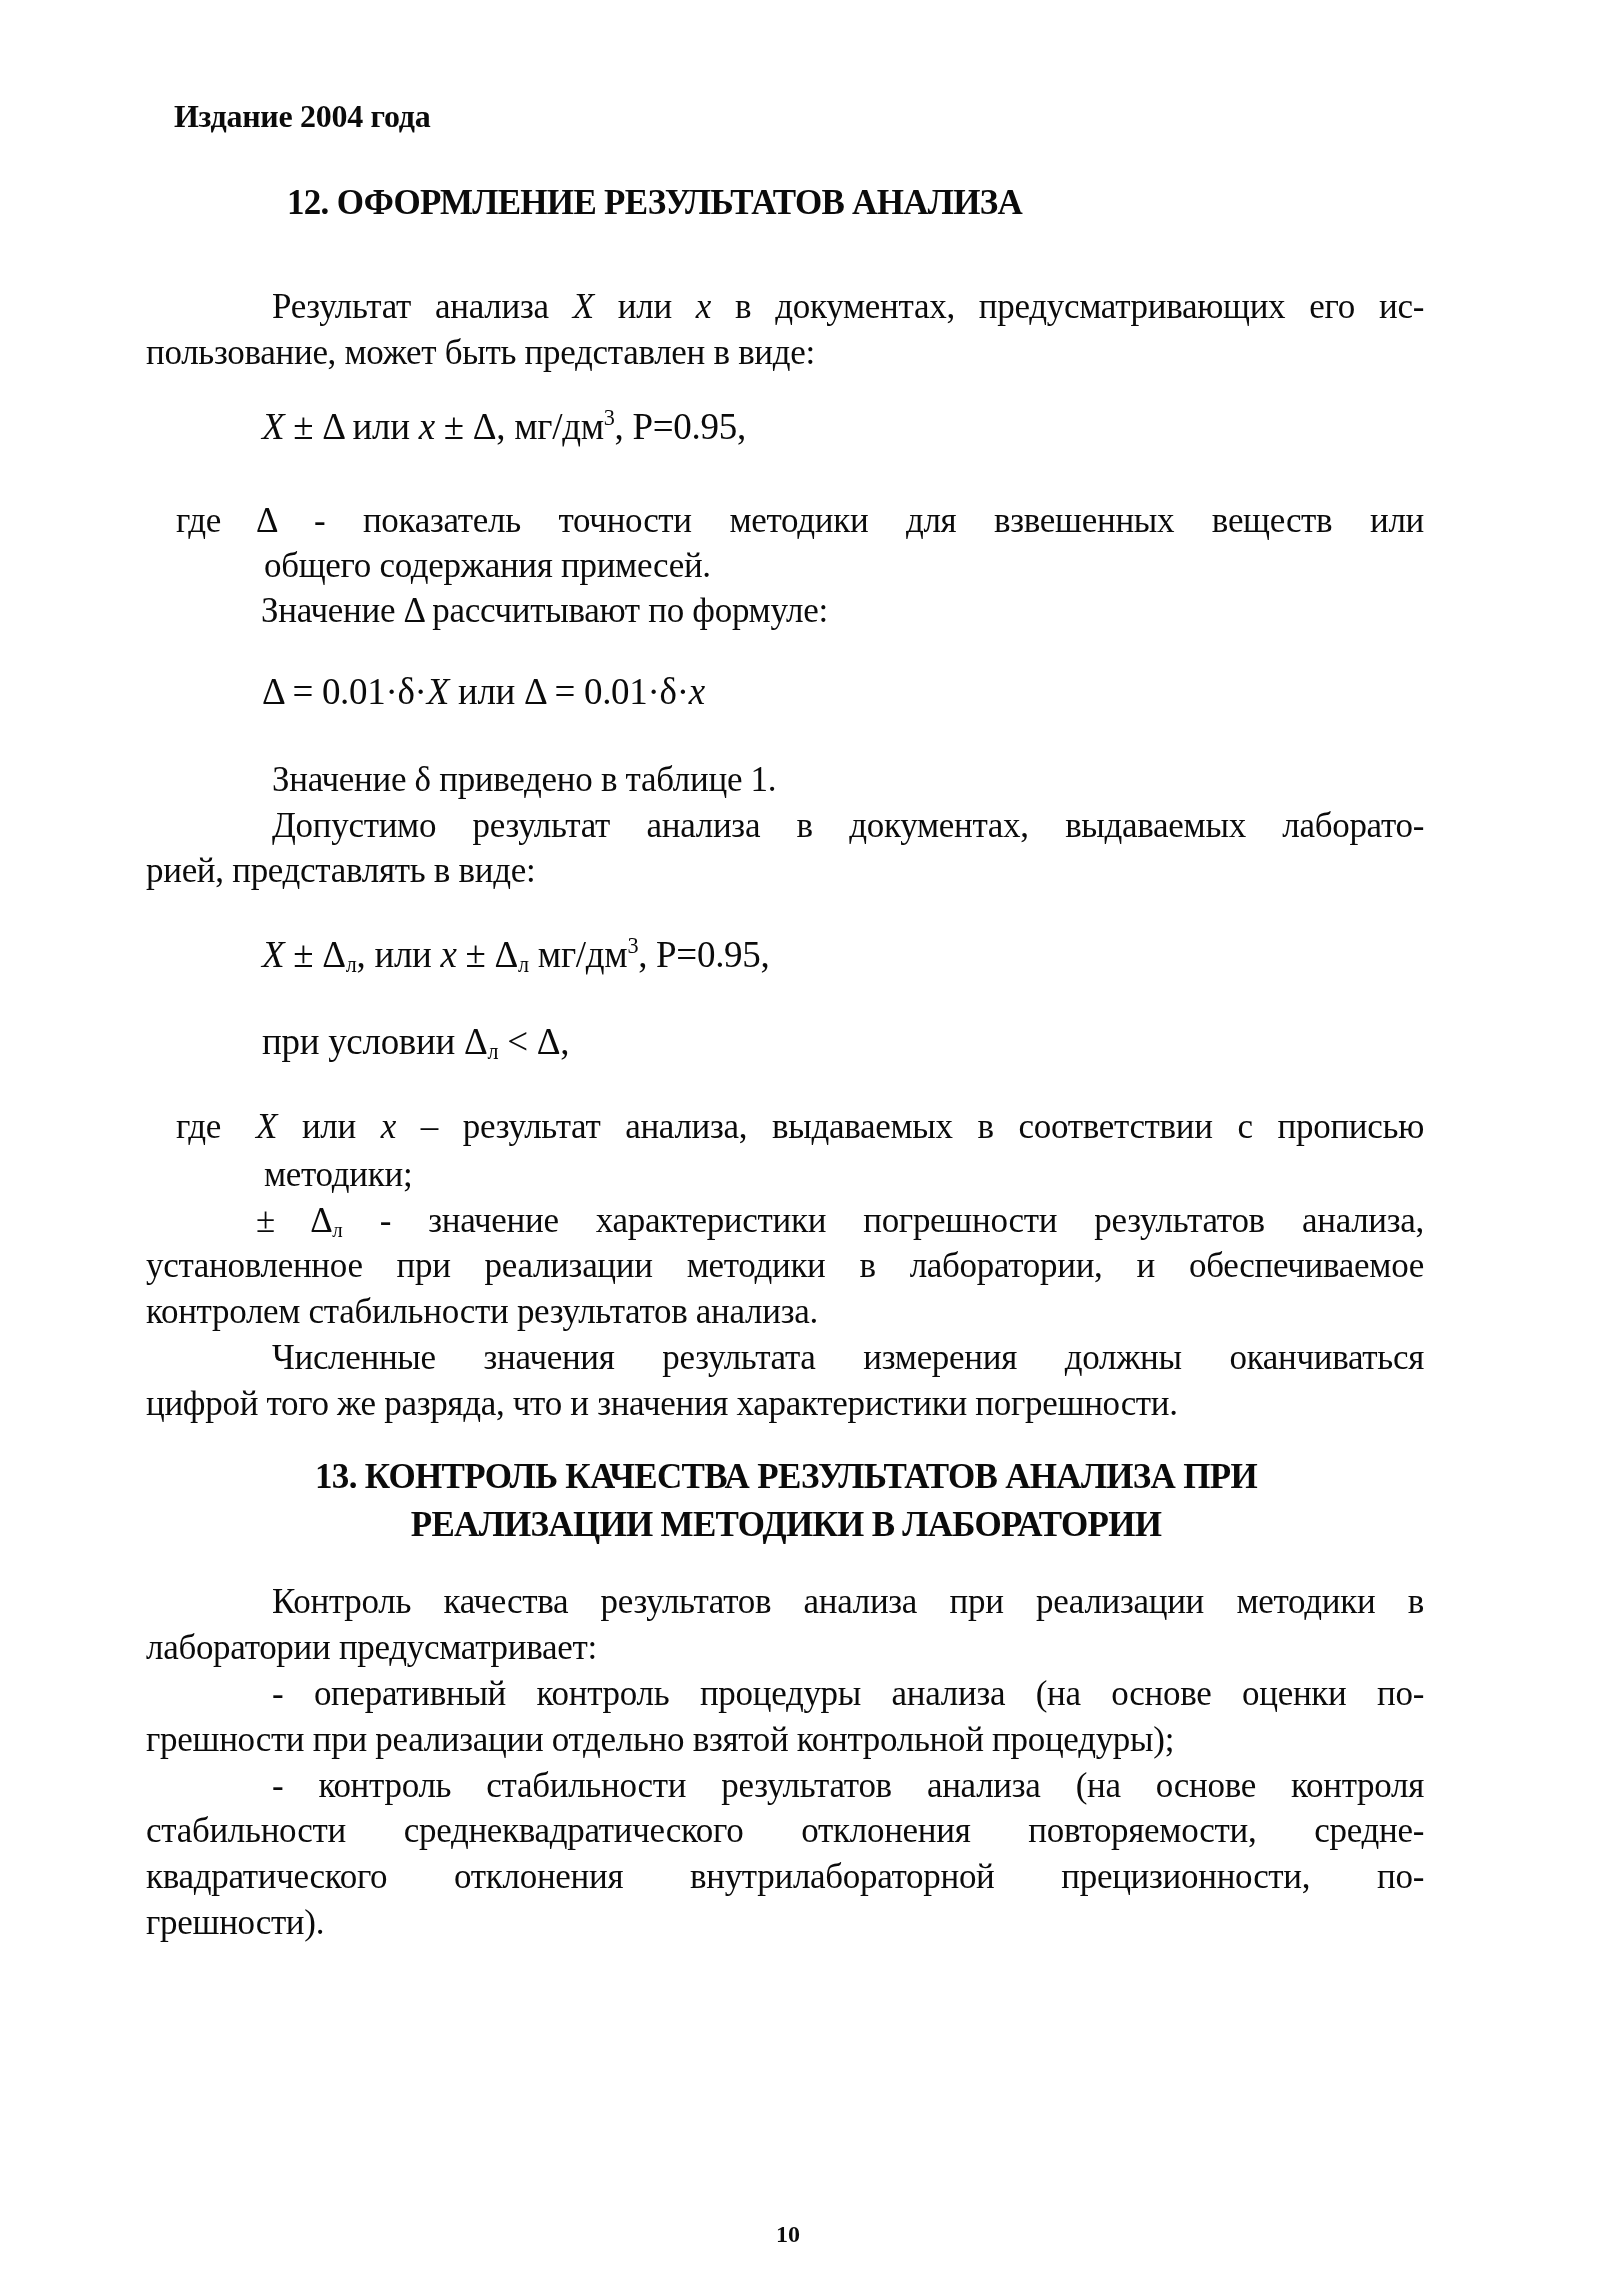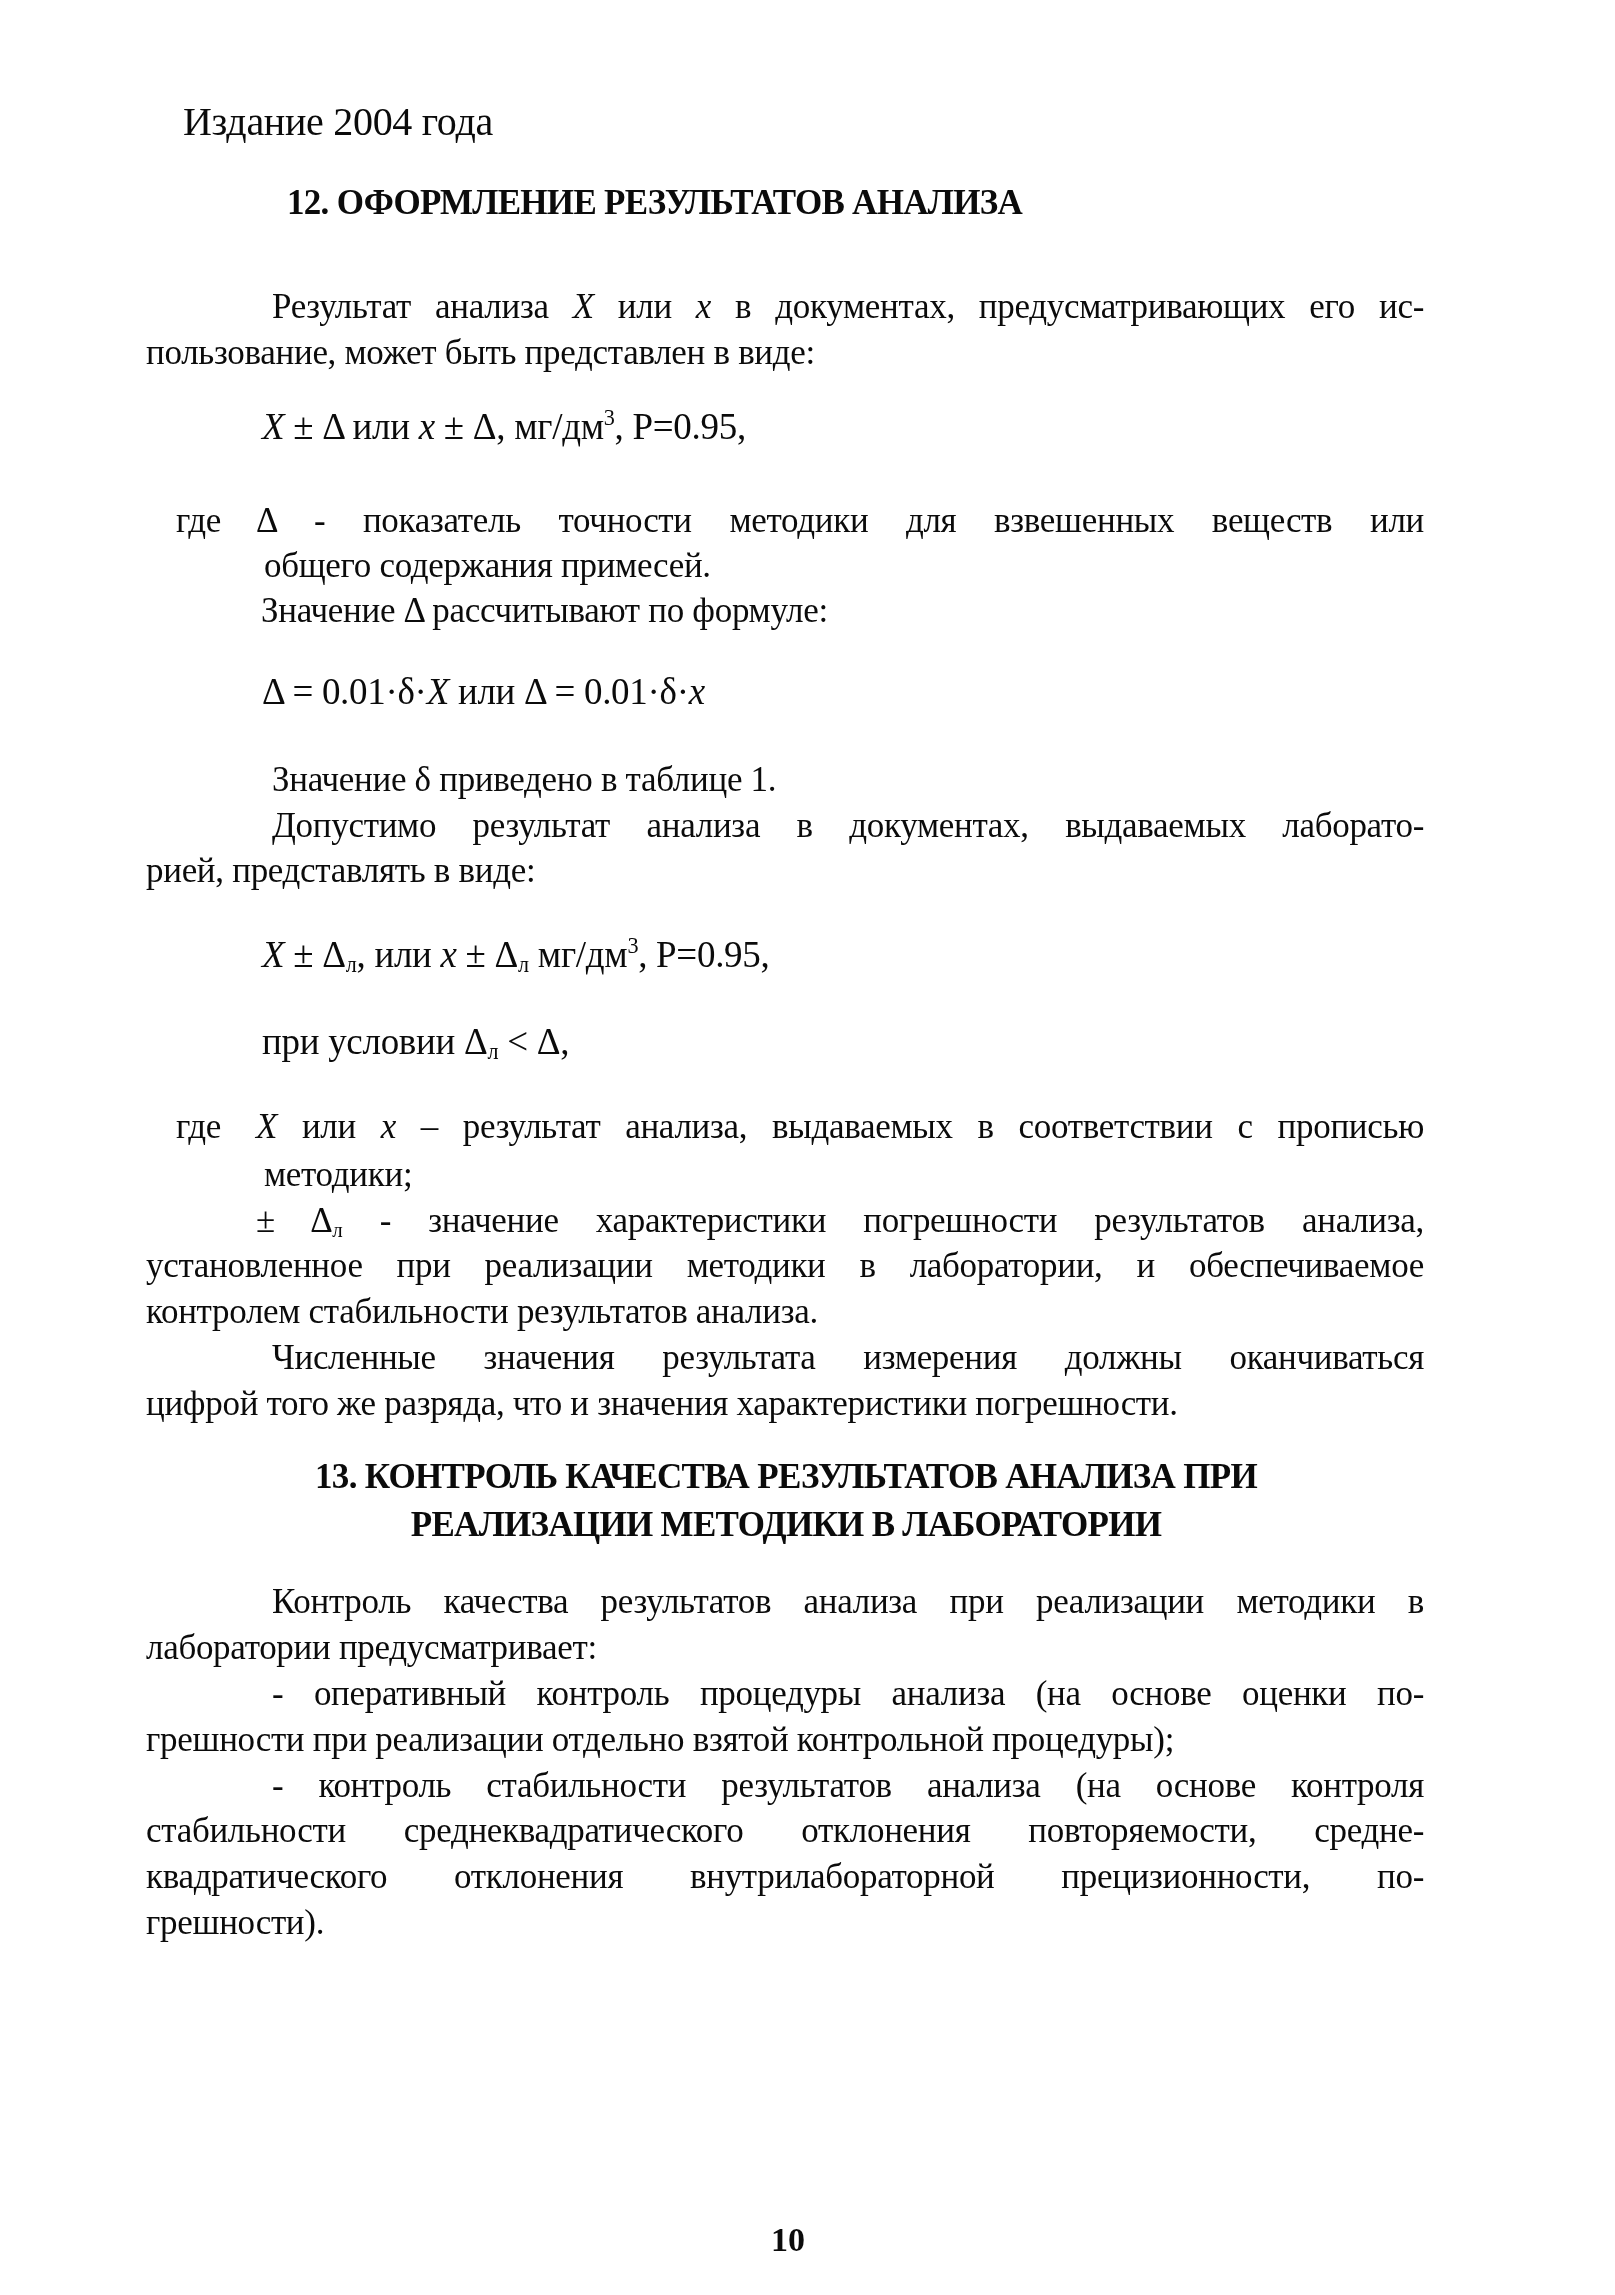--- a/index.html
+++ b/index.html
@@ -24,30 +24,30 @@
     text-align-last:justify;
   }
   .line.center{
     text-align:center;
   }
   .line.bold{font-weight:bold;letter-spacing:-0.7px;}
   .line i{font-style:italic;}
   .line sub{font-size:60%;vertical-align:-0.22em;line-height:0;}
   .line sup{font-size:60%;vertical-align:0.62em;line-height:0;}
   .header-left{
-    position:absolute;left:183px;top:98px;
-    font-size:40px;font-weight:normal;white-space:nowrap;letter-spacing:-0.3px;
+    position:absolute;left:174px;top:98px;
+    font-size:32px;font-weight:bold;white-space:nowrap;letter-spacing:-0.3px;
   }
   .header-right{
     position:absolute;left:918px;top:96px;width:501px;
     font-size:32px;font-weight:bold;text-align:right;white-space:nowrap;letter-spacing:-0.3px;
   }
   .page-number{
     position:absolute;left:716px;top:2221px;width:144px;
-    font-size:34px;font-weight:bold;text-align:center;
+    font-size:24px;font-weight:bold;text-align:center;
   }
 </style>
 </head>
 <body>
 
 <div class="page">
   <div class="header-left">Издание 2004 года</div>
 
   <div>
       <div class="line bold" style="left: 287px; top: 182px; font-size: 35px;"><span>12. ОФОРМЛЕНИЕ РЕЗУЛЬТАТОВ АНАЛИЗА</span></div>

